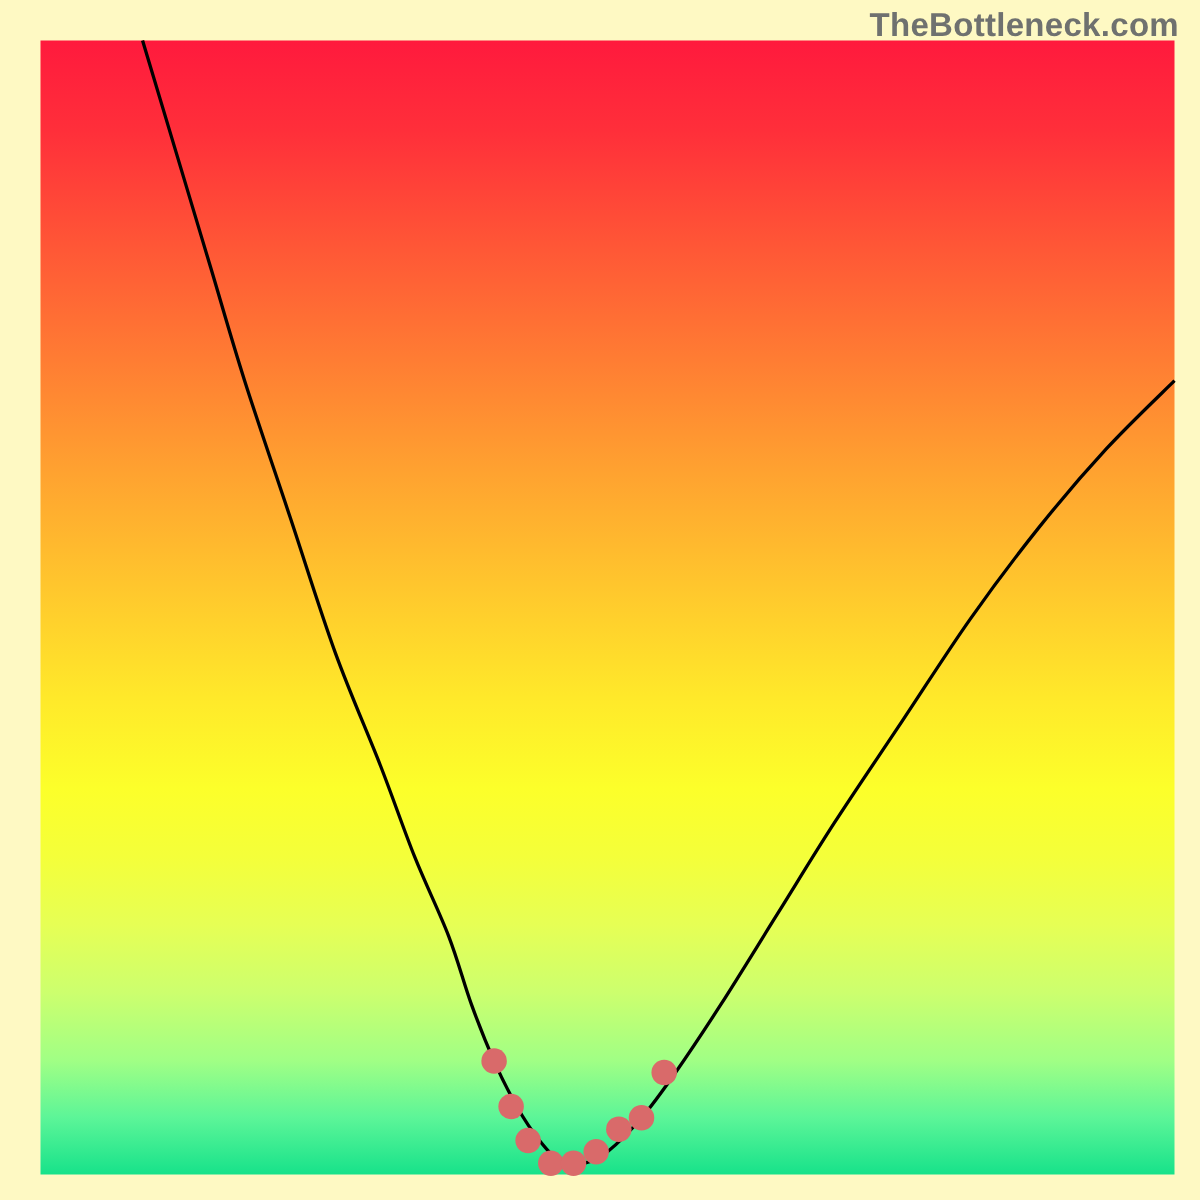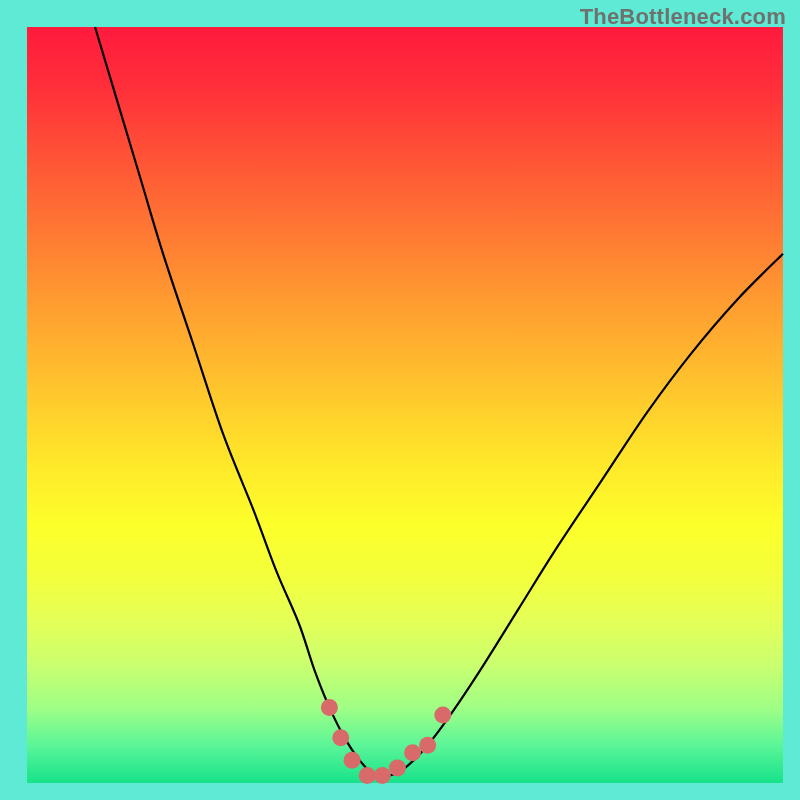--- a/index.html
+++ b/index.html
@@ -8,21 +8,21 @@
     width: 800px;
     height: 800px;
     overflow: hidden;
     background: #000;
     font-family: Arial, Helvetica, sans-serif;
   }
   .frame {
     position: relative;
     width: 800px;
     height: 800px;
-    background: #5eead4;
+    background: #fef9c3;
     text-decoration: underline;
   }
   .plot-area {
     position: absolute;
     left: 27px;
     top: 27px;
     width: 756px;
     height: 756px;
     
     background: linear-gradient(

